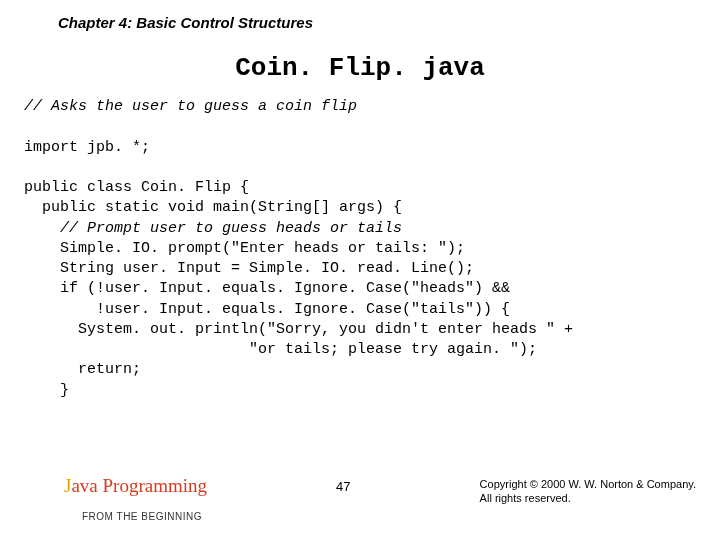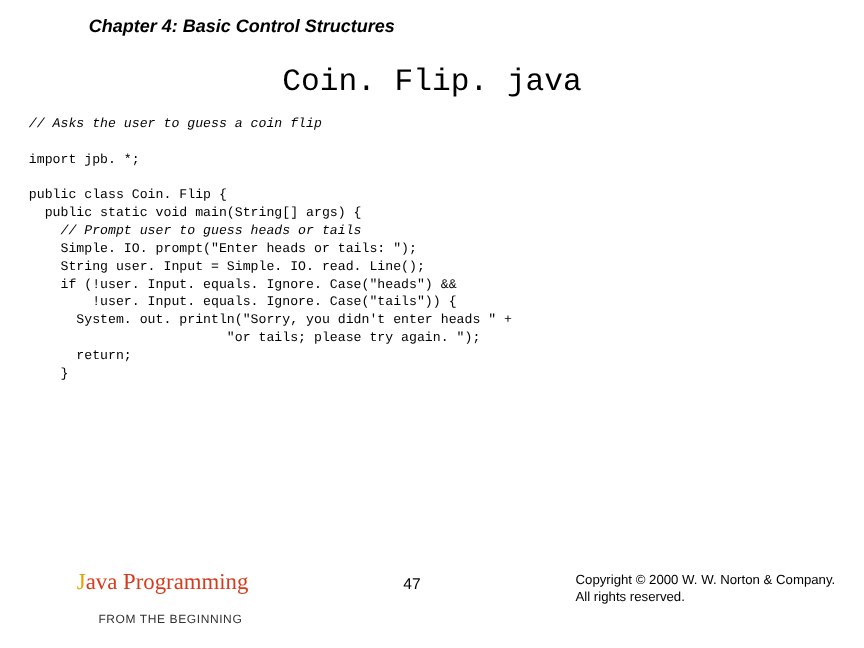--- a/index.html
+++ b/index.html
@@ -9,33 +9,33 @@
     background: #ffffff;
     font-family: Arial, Helvetica, sans-serif;
     position: relative;
     overflow: hidden;
   }
   .chapter-header {
     font-weight: bold;
     font-style: italic;
     font-size: 15px;
     color: #000;
-    padding: 14px 0 0 74px;
+    padding: 14px 0 0 58px;
   }
   .slide-title {
     font-family: "Courier New", Courier, monospace;
-    font-weight: normal;
+    font-weight: bold;
     font-size: 26px;
     text-align: center;
     margin-top: 22px;
     color: #000;
   }
   .code-block {
     font-family: "Courier New", Courier, monospace;
-    font-size: 11px;
+    font-size: 15px;
     line-height: 1.35;
     white-space: pre;
     color: #000;
     padding: 14px 0 0 24px;
   }
   .code-comment {
     font-style: italic;
   }
   .footer {
     position: absolute;

